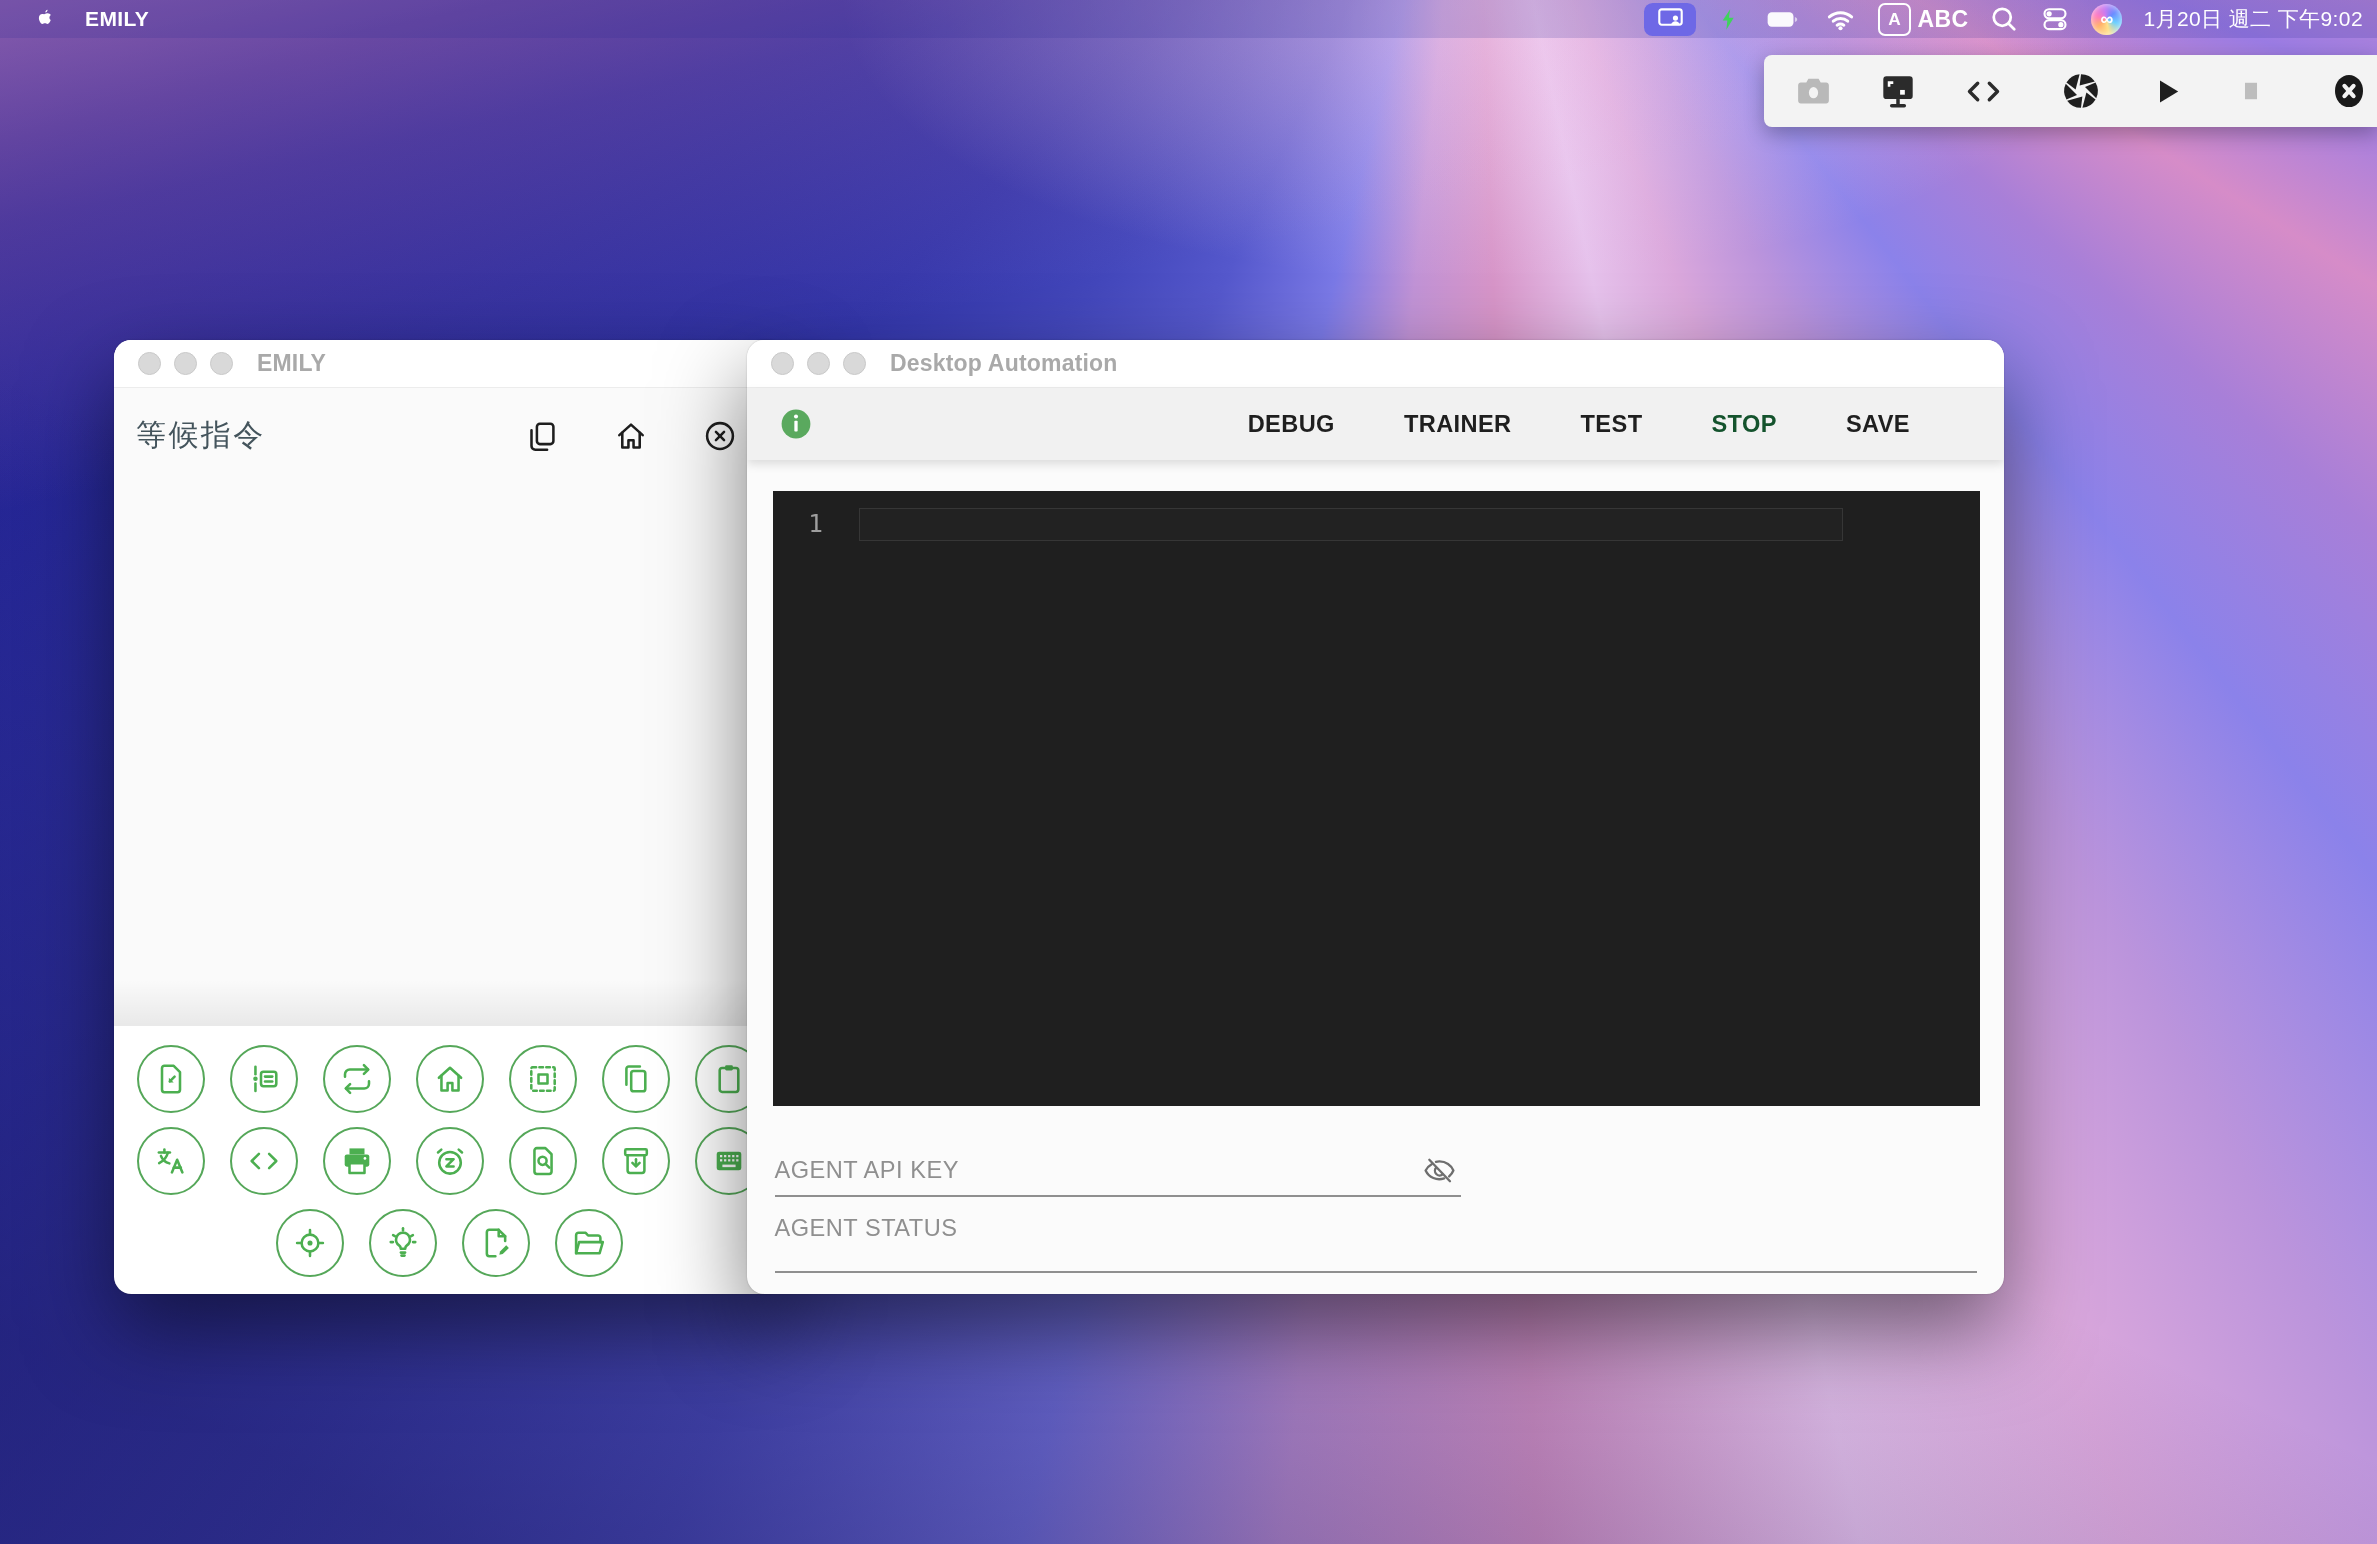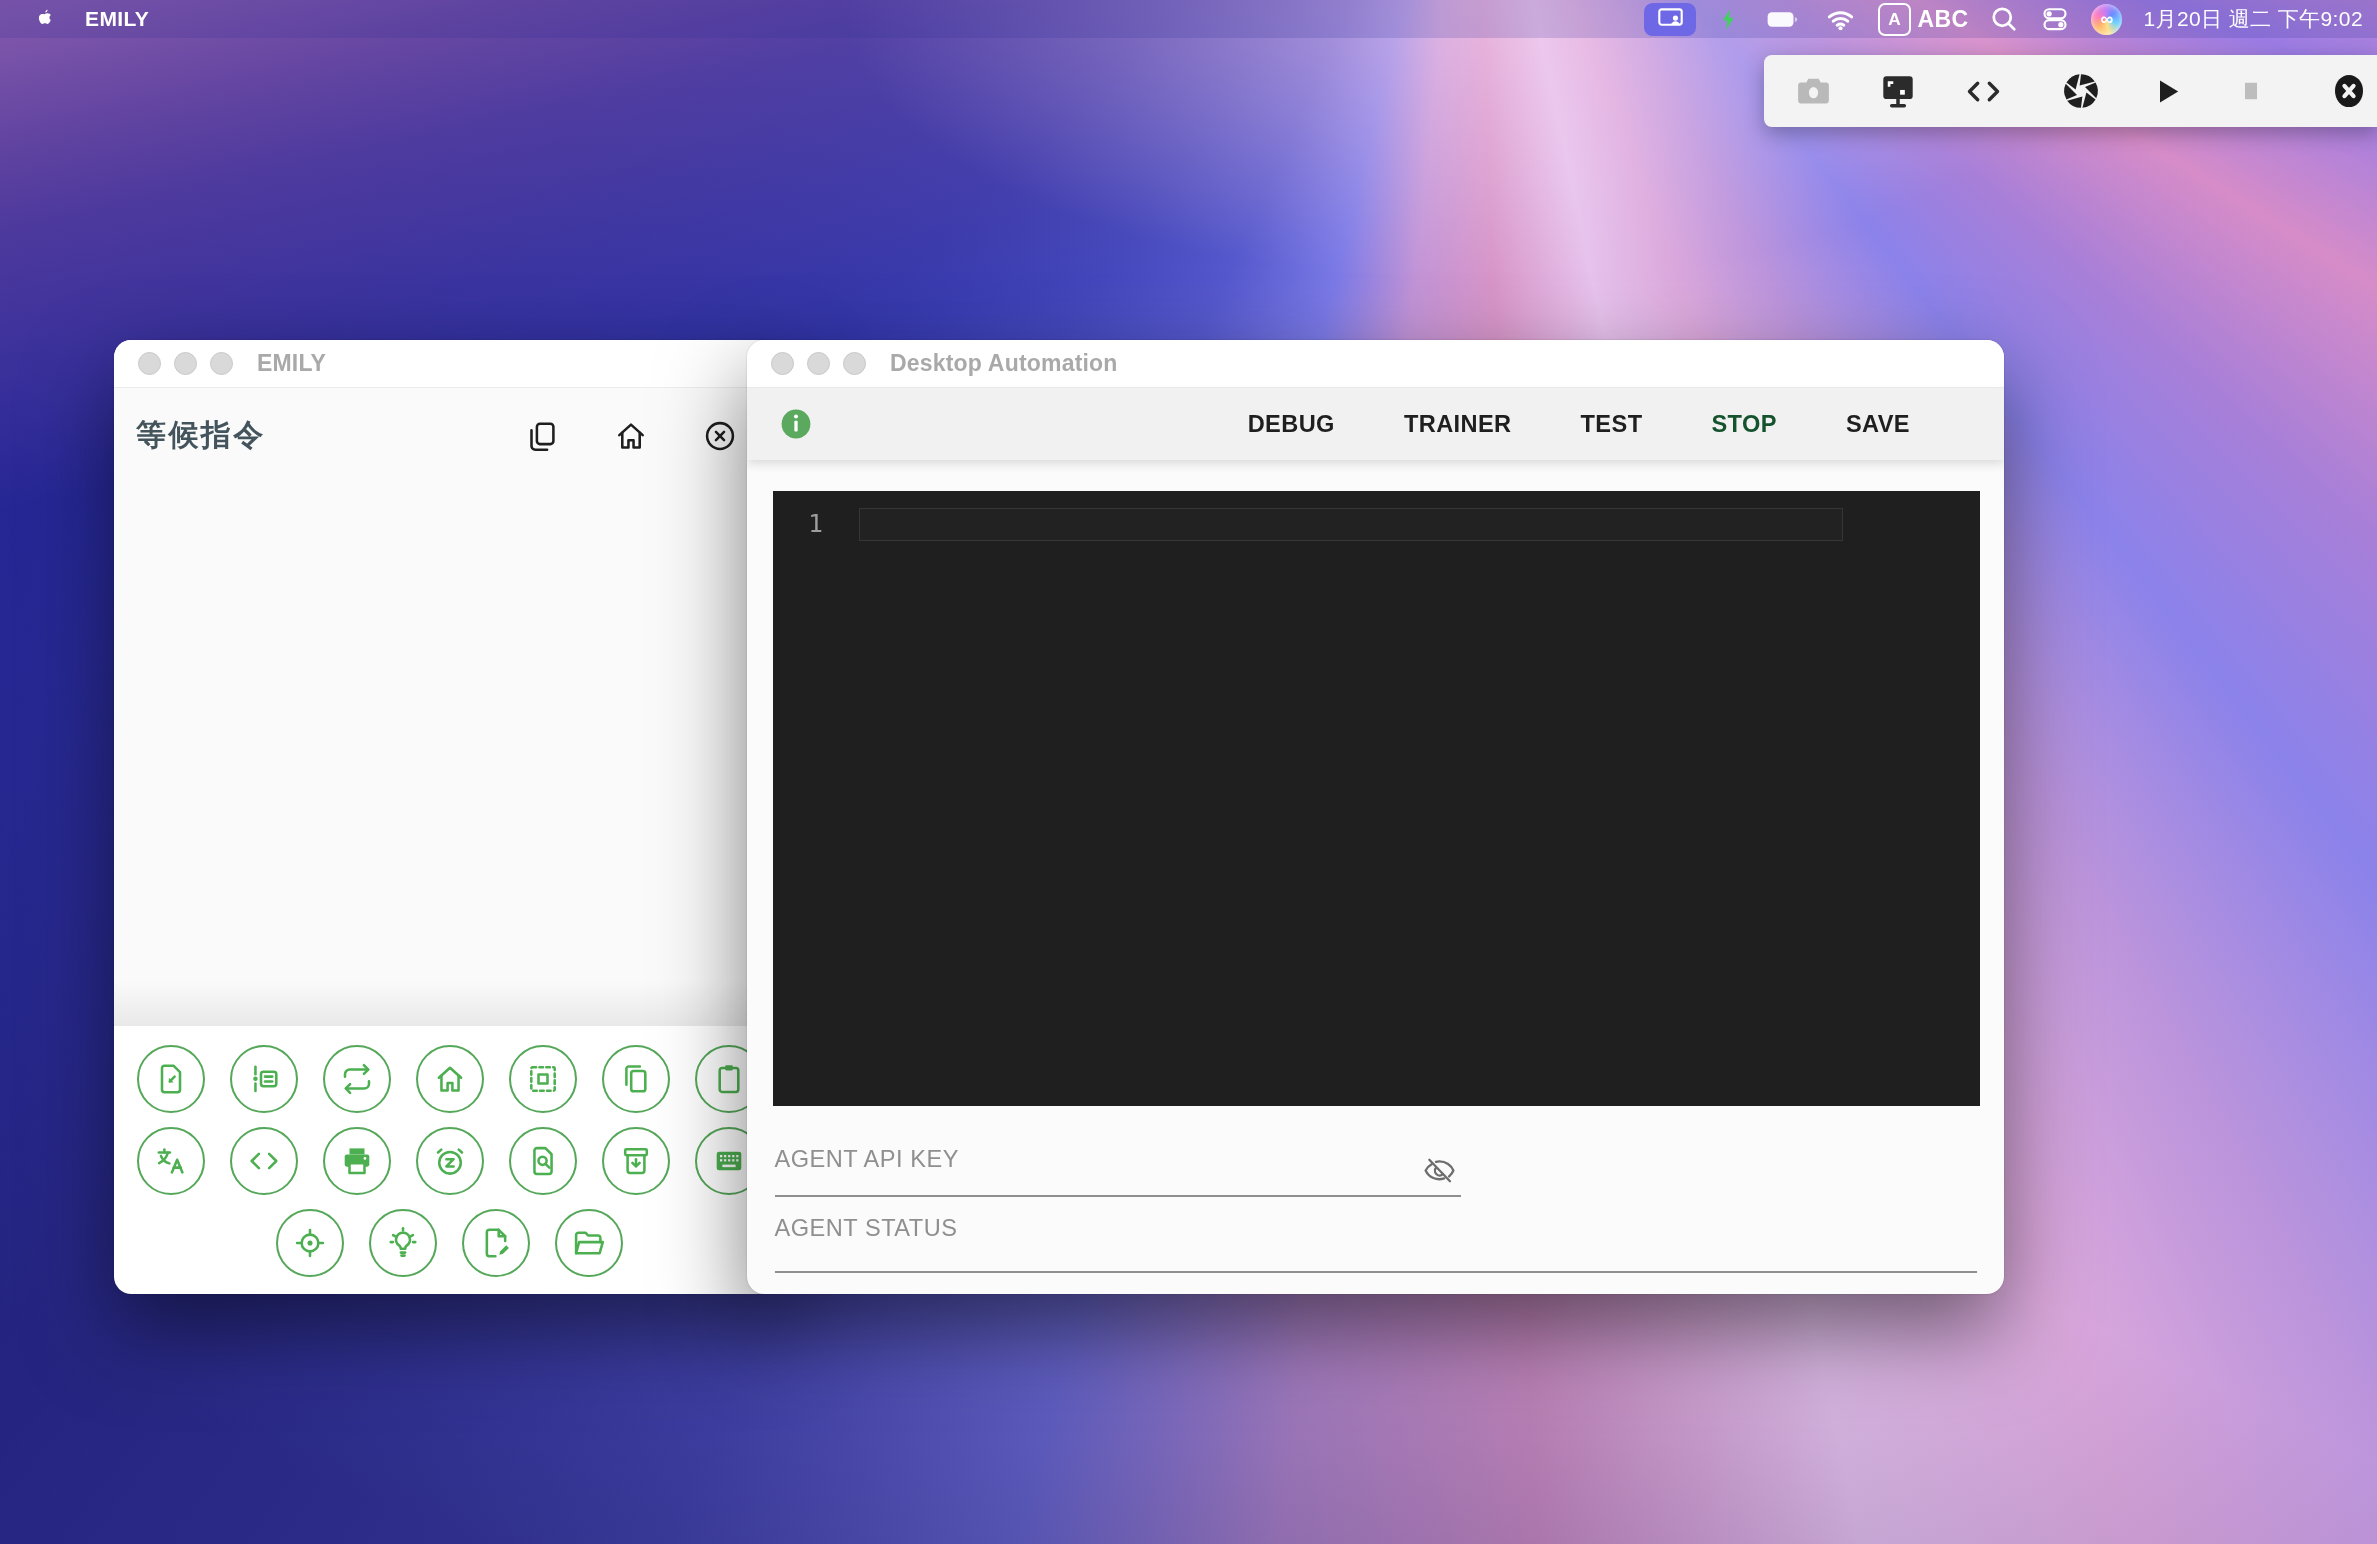--- a/index.html
+++ b/index.html
@@ -51,21 +51,21 @@
   .lights{display:flex;gap:13.4px;}
   .light{width:23px;height:23px;border-radius:50%;background:#d9d9d9;border:0.8px solid #c9c9c9;box-sizing:border-box;}
   .win-title{margin-left:23.6px;font-size:23px;font-weight:700;color:#a9a9a9;letter-spacing:0.2px;}
 
   
   #emily{left:114px;top:340px;width:671px;height:954px;}
   .em-top{height:638px;background:#fafafa;position:relative;}
   .em-top::after{content:"";position:absolute;left:0;right:0;bottom:0;height:46px;
      background:linear-gradient(to bottom,rgba(0,0,0,0),rgba(0,0,0,.07));}
   .em-header{display:flex;align-items:center;padding:27px 47px 0 22px;}
-  .em-status{font-size:30px;font-weight:700;color:#44545c;letter-spacing:2.4px;}
+  .em-status{font-size:30px;font-weight:400;color:#44545c;letter-spacing:2.4px;}
   .em-hicons{margin-left:auto;display:flex;align-items:center;gap:53px;}
   .hicon{width:36px;height:36px;color:#1e1e1e;}
   .em-grid{background:#fff;padding-top:19px;}
   .grid-row{display:flex;justify-content:center;gap:25px;margin-bottom:14px;}
   .circle-btn{width:68px;height:68px;border:2.4px solid #55a759;border-radius:50%;box-sizing:border-box;
               display:flex;align-items:center;justify-content:center;background:#fff;}
   .gicon{width:36px;height:36px;color:#4caf50;}
 
   
   #da{left:747px;top:340px;width:1257px;height:954px;background:#fbfbfb;}
@@ -75,21 +75,21 @@
   .tb-btns{margin-left:auto;display:flex;align-items:center;gap:69px;margin-right:63px;}
   .tb-btn{font-size:23.6px;font-weight:700;color:#1f1f1f;letter-spacing:0.4px;cursor:default;}
   .tb-btn.disabled{color:#14532d;}
   .editor{margin:31px 24.4px 0 26px;height:615px;background:#1f1f1f;position:relative;z-index:1;}
   .gutter{position:absolute;left:0;top:15.7px;width:85px;text-align:center;
           font-family:"DejaVu Sans Mono","Liberation Mono",monospace;font-size:24.4px;color:#9e9e9e;line-height:33px;}
   .cur-line{position:absolute;left:86px;top:16.5px;width:984px;height:33px;border:1.6px solid #363636;
             background:rgba(255,255,255,.015);box-sizing:border-box;}
   .fields-row{margin:30px 41px 0 27.5px;display:flex;gap:11.8px;}
   .field{display:flex;flex-direction:column;justify-content:flex-end;height:61px;
-         border-bottom:2.4px solid #8f8f8f;padding-bottom:22px;position:relative;box-sizing:border-box;}
+         border-bottom:2.4px solid #8f8f8f;padding-bottom:11px;position:relative;box-sizing:border-box;}
   .f-api{width:686px;}
   .f-model{width:491px;}
   .f-status{margin:15.7px 27px 0 27.5px;height:60px;display:flex;flex-direction:column;justify-content:flex-end;
             border-bottom:2.4px solid #8f8f8f;padding-bottom:29px;box-sizing:border-box;}
   .field-label{font-size:23.6px;color:#8f8f8f;letter-spacing:0.5px;}
   .eye{position:absolute;right:4.7px;bottom:7.9px;width:33px;height:33px;color:#6e6e6e;}
   .dd-arrow{position:absolute;right:7.9px;bottom:11px;width:20.4px;height:20.4px;color:#555;}
   svg{display:block;}
 </style>
 </head>

